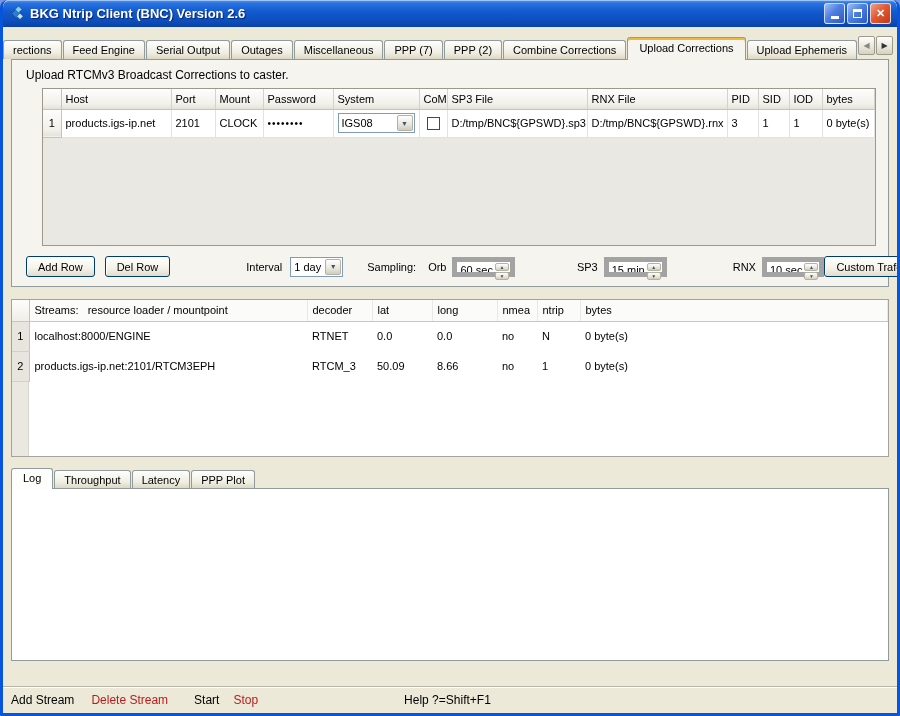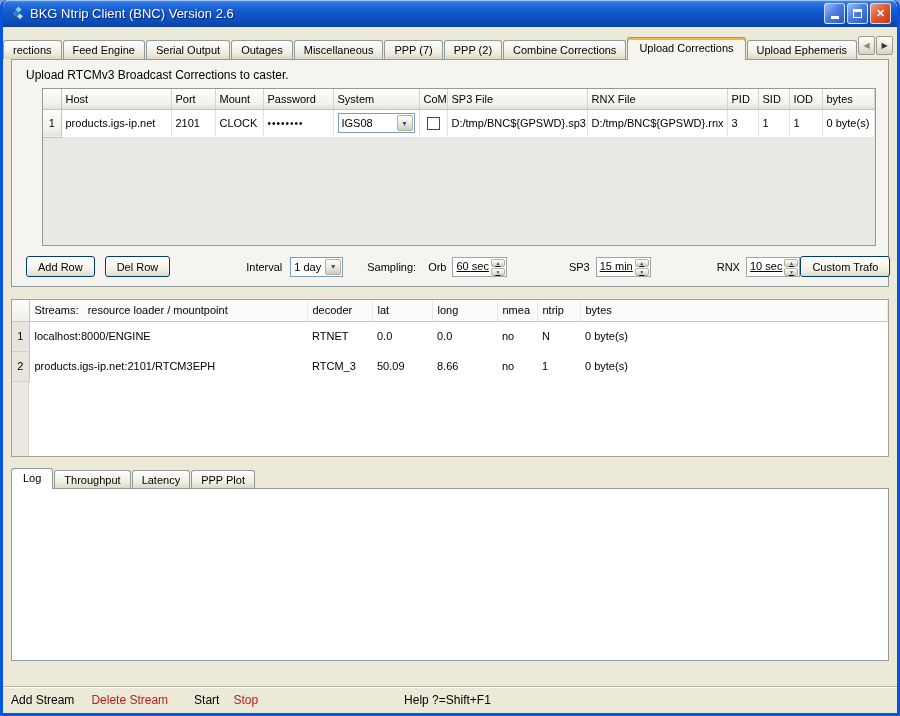--- a/index.html
+++ b/index.html
@@ -7,21 +7,21 @@
   body { font-family:"Liberation Sans", sans-serif; background:#7A96DF; }
 
   .window { position:relative; width:900px; height:716px; background:#ECE9D8;
             border:3px solid #0855DD; border-top:none; border-radius:8px 8px 2px 2px; overflow:hidden; }
 
   
   .titlebar { height:27px; display:flex; align-items:center; padding:0 6px 0 6px;
     background:linear-gradient(180deg,#5A9AF2 0%, #2A72E0 12%, #1159CC 45%, #0E4FBE 75%, #0A42A6 100%);
     border-radius:6px 6px 0 0; box-shadow: inset 0 1px 0 rgba(255,255,255,.45); }
   .app-icon { width:16px; height:16px; margin-right:5px; flex:0 0 auto; }
-  .title-text { color:#fff; font-weight:normal; font-size:13px; text-shadow:1px 1px 1px #09246E; flex:1;
+  .title-text { color:#fff; font-weight:bold; font-size:13px; text-shadow:1px 1px 1px #09246E; flex:1;
     white-space:nowrap; overflow:hidden; }
   .win-buttons { display:flex; gap:2px; }
   .win-btn { width:21px; height:21px; border-radius:3px; border:1px solid rgba(255,255,255,.75);
     display:flex; align-items:center; justify-content:center; cursor:default; }
   .win-btn.minmax { background:linear-gradient(135deg,#9DBEF5 0%, #4E7FE0 45%, #2B59C4 100%); }
   .win-btn.close { background:linear-gradient(135deg,#F0A088 0%, #E25A35 45%, #BE3A17 100%); }
   .glyph-min { width:8px; height:3px; background:#fff; align-self:flex-end; margin:0 0 4px 0; }
   .glyph-max { width:9px; height:9px; border:1px solid #fff; border-top:3px solid #fff; background:transparent; }
   .glyph-close { color:#fff; font-size:11px; font-weight:bold; line-height:11px; }
 
@@ -67,21 +67,21 @@
     background:linear-gradient(180deg,#FEFEFE,#E8E6DC 60%,#D0CDBE); }
   td.cell-combo { padding:1px; }
   td.cell-check { text-align:center; }
   .checkbox { display:inline-block; width:13px; height:13px; border:1px solid #1D5080; background:#fff; vertical-align:middle; }
 
   
   .controls { position:absolute; left:14px; right:14px; bottom:9px; display:flex; align-items:center; }
   .btn { font-size:11px; height:21px; padding:0 11px; border:1px solid #003C74; border-radius:3px; color:#000;
     background:linear-gradient(180deg,#FFFFFF 0%,#F4F2E8 60%,#E0DCCB 100%); box-shadow:inset 1px 1px 0 #fff; cursor:default; white-space:nowrap; }
   .ctl-lbl { font-size:11px; white-space:nowrap; }
-  .spin { display:flex; height:20px; width:64px; border:1px solid #a3a3a3; background:#fff;text-decoration:underline; }
+  .spin { display:flex; height:20px; width:64px; border:5px solid #a3a3a3; background:#fff; }
   .spin .spin-val { flex:1; font-size:11px; padding:2px 2px 0 3px; white-space:nowrap; overflow:hidden; }
   .spin .spin-btns { width:15px; display:flex; flex-direction:column; }
   .spin .sb { flex:1; display:flex; align-items:center; justify-content:center; font-size:5px; color:#44546A;
     border:1px solid #B5B2A4; border-radius:2px; margin:1px 1px 0 0;
     background:linear-gradient(180deg,#FEFEFE,#E8E6DC 60%,#D0CDBE); }
   .spin .sb:last-child { margin-bottom:1px; }
   .combo.interval { width:64px; height:20px; }
 
   .ml10{margin-left:10px} .ml6{margin-left:6px} .ml8{margin-left:8px}
   .mlInterval{margin-left:76px} .mlSampling{margin-left:24px} .mlOrb{margin-left:12px}

